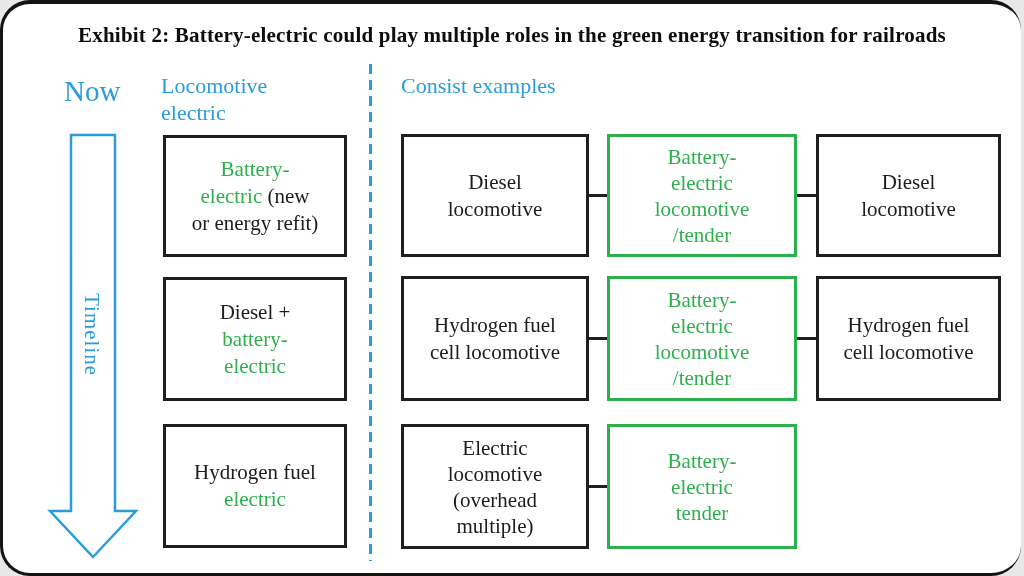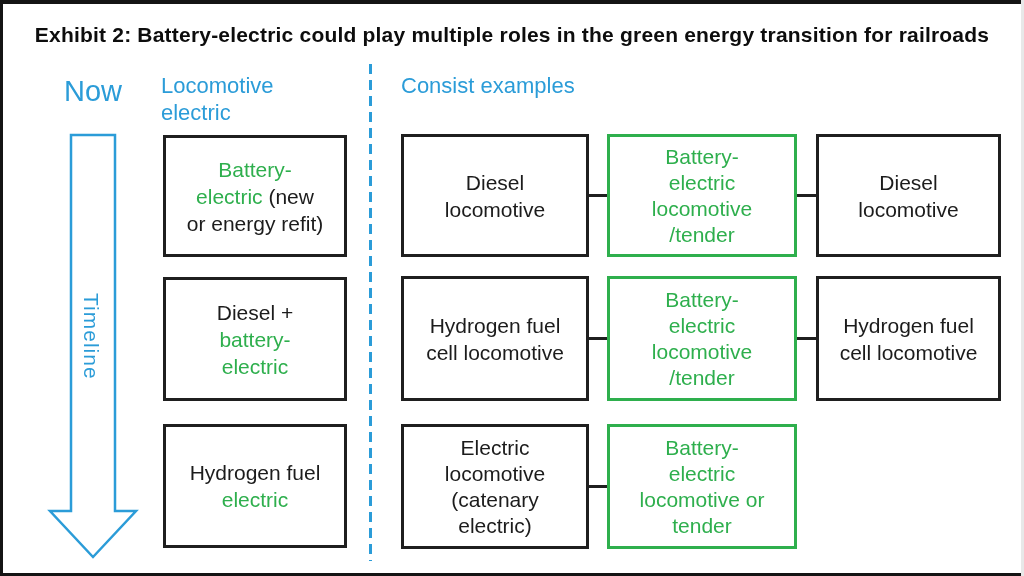--- a/index.html
+++ b/index.html
@@ -1,20 +1,20 @@
 <!DOCTYPE html>
 <html><head>
 <meta charset="utf-8">
 <style>
   html,body{margin:0;padding:0;background:#e8e8e8;}
   .canvas{
     position:relative;width:1018px;height:569px;background:#ffffff;
     border-top:4px solid #141414;border-left:3px solid #141414;
     border-bottom:3px solid #141414;border-right:0px solid #9a9a9a;
-    font-family:Liberation Sans, sans-serif;color:#1c1c1c;overflow:hidden;
+    font-family:Liberation Serif, serif;color:#1c1c1c;overflow:hidden;border-radius:30px;
   }
   .title{
     position:absolute;left:0;top:19px;width:100%;text-align:center;
     font-size:21px;font-weight:bold;letter-spacing:0.2px;color:#0d0d0d;
   }
   .green{color:#2eaf4d;}
   .black{color:#1c1c1c;margin-top:26px;}
   .col-header{position:absolute;font-size:22px;line-height:27px;color:#2b9cd8;}
   .now-label{position:absolute;left:61px;top:71px;font-size:29px;color:#2b9cd8;}
   .box{
@@ -119,24 +119,23 @@
   </div>
   <div class="connector" style="left:794px;top:333px;width:19px;"></div>
   <div class="box rboxR row2">
     <div>Hydrogen fuel</div>
     <div>cell locomotive</div>
   </div>
 
   <div class="box rboxL row3 four-line">
     <div>Electric</div>
     <div>locomotive</div>
-    <div>(catenary</div>
-    <div>electric)</div>
+    <div>(overhead</div>
+    <div>multiple)</div>
   </div>
   <div class="connector" style="left:586px;top:481px;width:18px;"></div>
   <div class="box rboxM row3 green-box">
     <div>Battery-</div>
     <div>electric</div>
-    <div>locomotive or</div>
     <div>tender</div>
   </div>
 
 </div>
 
 </body></html>

